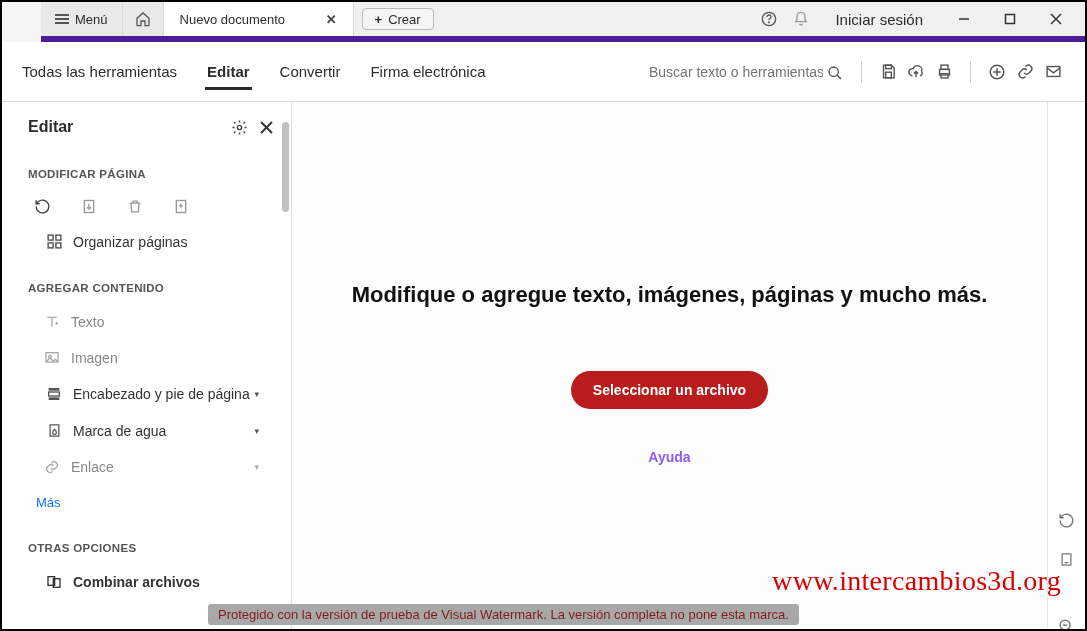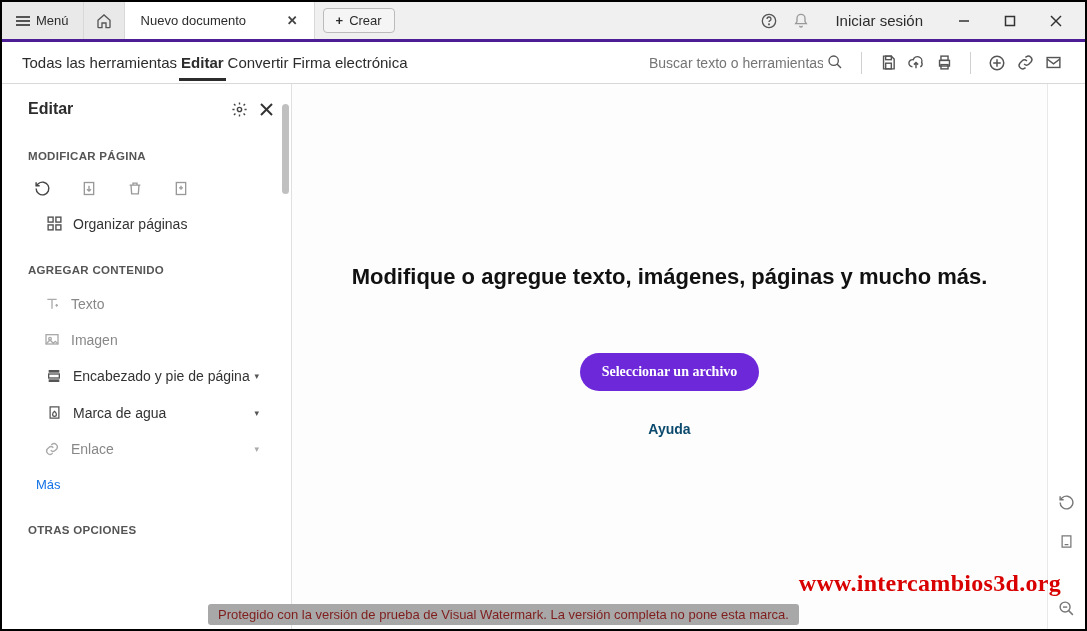--- a/index.html
+++ b/index.html
@@ -12,23 +12,24 @@
     width: 1087px;
     height: 631px;
     overflow: hidden;
     border: 2px solid #000;
     position: relative;
   }
   
   .titlebar {
     height: 40px;
     background: #f0f0f0;
-    border-bottom: 3px solid #4c1d95;
+    border-bottom: 6px solid #4c1d95;
     display: flex;
     align-items: stretch;
+    margin-left: 39px;
   }
   .menu-btn {
     display: flex; align-items: center; gap: 6px;
     padding: 0 14px; font-size: 13px;
     border-right: 1px solid #d8d8d8;
     cursor: pointer;
     background: #e9e9e9;
   }
   .hamburger { display: inline-block; width: 14px; height: 10px;
     background: linear-gradient(#555,#555) 0 0/100% 2px no-repeat,
@@ -50,27 +51,27 @@
   }
   .plus { font-weight:bold; }
   .titlebar-right {
     margin-left:auto; display:flex; align-items:center; gap:8px; padding:0 10px;
   }
   .tb-icon { width:24px; height:40px; display:flex; align-items:center; justify-content:center; cursor:pointer; }
   .signin { font-size:15px; padding:0 14px; cursor:pointer;}
   .win-btn { width:38px; height:40px; display:flex; align-items:center; justify-content:center; cursor:pointer;}
   
   .toolbar {
-    height:42px; background:#fff; border-bottom:1px solid #d8d8d8;
-    display:flex; align-items:center; padding:9px 18px; 
+    height:60px; background:#fff; border-bottom:1px solid #d8d8d8;
+    display:flex; align-items:center; padding:9px 18px; gap:26px;
   }
   .tool-tab { font-size:15px; cursor:pointer; padding:10px 2px; }
   .tool-tab.active { font-weight:600; border-bottom:3px solid #2c2c2c; padding-bottom:7px;}
   .toolbar-right { margin-left:auto; display:flex; align-items:center; gap:0;}
-  .search-wrap { display:flex; align-items:flex-start; color:#888; font-size:14px; margin-right:6px;}
+  .search-wrap { display:flex; align-items:flex-end; color:#888; font-size:14px; margin-right:6px;}
   .search-input { border:none; font-size:14px; background:transparent; width:180px; text-align:right; padding-right:4px; outline:none; }
   .vsep { width:1px; height:22px; background:#d0d0d0; margin:0 12px;}
   .tbr-icon { width:28px; display:flex; justify-content:center; cursor:pointer; color:#444;}
   
   .main { display:flex; height:calc(631px - 40px - 42px - 4px); }
   .sidebar {
     width:290px; background:#fff; border-right:1px solid #e0e0e0;
     position:relative; overflow:hidden;
   }
   .side-scroll { position:absolute; right:2px; top:20px; width:7px; height:90px; background:#c0c0c0; border-radius:4px;}
@@ -85,37 +86,37 @@
   .side-item .icn { width:18px; display:flex; justify-content:center; color:#555;}
   .side-item.disabled .icn { color:#aaa;}
   .caret-sm { position:absolute; right:32px; font-size:9px; color:#555;}
   .side-link { color:#1473e6; font-size:13px; padding:10px 34px; cursor:pointer;}
   .side-item.bold { font-weight:700;}
   .content {
     flex:1; background:#fdfdfd; display:flex; flex-direction:column;
     align-items:center; padding-top:180px; position:relative;
   }
   .headline { font-size:22px; font-weight:700; color:#111; margin-bottom:63px; text-align:center;}
-  .primary-btn { background:#6d28d9; color:#fff; font-weight:600; font-size:14px;
-    padding:11px 22px; border-radius:20px; cursor:pointer; border:none;font-family:Liberation Serif, serif;}
-  .help-link { margin-top:30px; font-size:14px; font-weight:600; color:#0c4a6e; cursor:pointer;}
+  .primary-btn { background:#b91c1c; color:#fff; font-weight:600; font-size:14px;
+    padding:11px 22px; border-radius:20px; cursor:pointer; border:none;}
+  .help-link { margin-top:40px; font-size:14px; font-weight:600; color:#8b5cf6; cursor:pointer;}
   .right-rail {
     width:38px; background:#fff; border-left:1px solid #e8e8e8;
     display:flex; flex-direction:column; align-items:center; padding-top:410px; gap:22px; color:#666;
   }
   .right-rail span { cursor:pointer;}
   
   .wm-bar {
     position:absolute; bottom:4px; left:206px;
     background:#a8a8a8; color:#7f1d1d; font-size:13px;
     padding:3px 10px; border-radius:3px;
   }
   .wm-site {
     position:absolute; bottom:32px; right:24px;
-    color:#d90000; font-size:24px; font-weight:700; letter-spacing:0.3px;
+    color:#d90000; font-size:28px; font-weight:400; letter-spacing:0.3px;
     font-family: Georgia, serif;
   }
   svg { display:block; }
 </style>
 </head>
 <body>
 
 <div class="titlebar">
   <div class="menu-btn">
     <span class="hamburger"></span>
@@ -332,20 +333,29 @@
             <path d="M10 14a5 5 0 0 0 7 0l2-2a5 5 0 0 0-7-7l-1 1"></path>
             <path d="M14 10a5 5 0 0 0-7 0l-2 2a5 5 0 0 0 7 7l1-1"></path>
           </svg>
         </span>
       <span>Enlace</span>
       <span class="caret-sm" style="color:#aaa">▾</span>
     </div>
     <div class="side-link">Más</div>
 
     <div class="side-section-title">OTRAS OPCIONES</div>
+    <div class="side-item bold">
+      <span class="icn">
+          <svg width="18" height="16" viewBox="0 0 24 24" fill="none" stroke="#333" stroke-width="2">
+            <rect x="3" y="4" width="10" height="13"></rect>
+            <rect x="11" y="7" width="10" height="13"></rect>
+          </svg>
+        </span>
+      <span>Combinar archivos</span>
+    </div>
   </div>
 
   <div class="content">
     <div class="headline">Modifique o agregue texto, imágenes, páginas y mucho más.</div>
     <button class="primary-btn">Seleccionar un archivo</button>
     <div class="help-link">Ayuda</div>
   </div>
 
   <div class="right-rail">
     <span>

